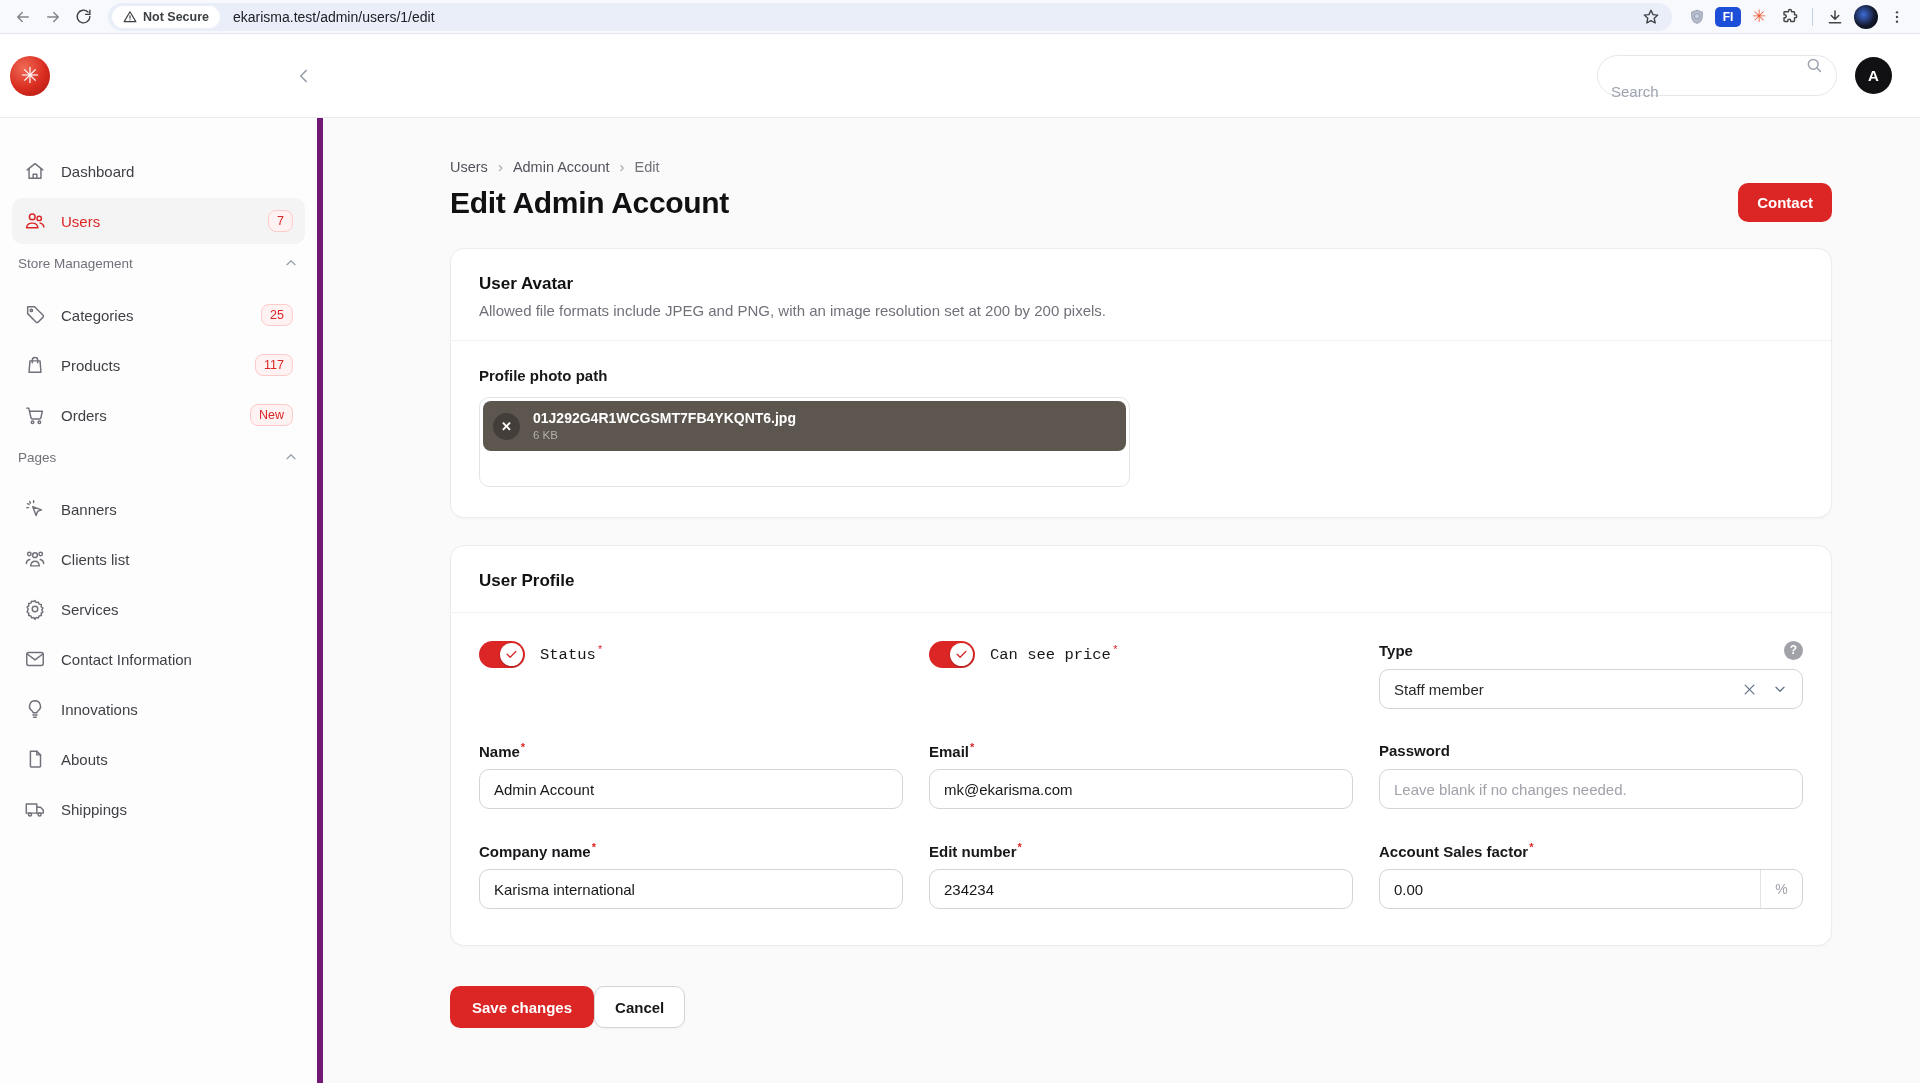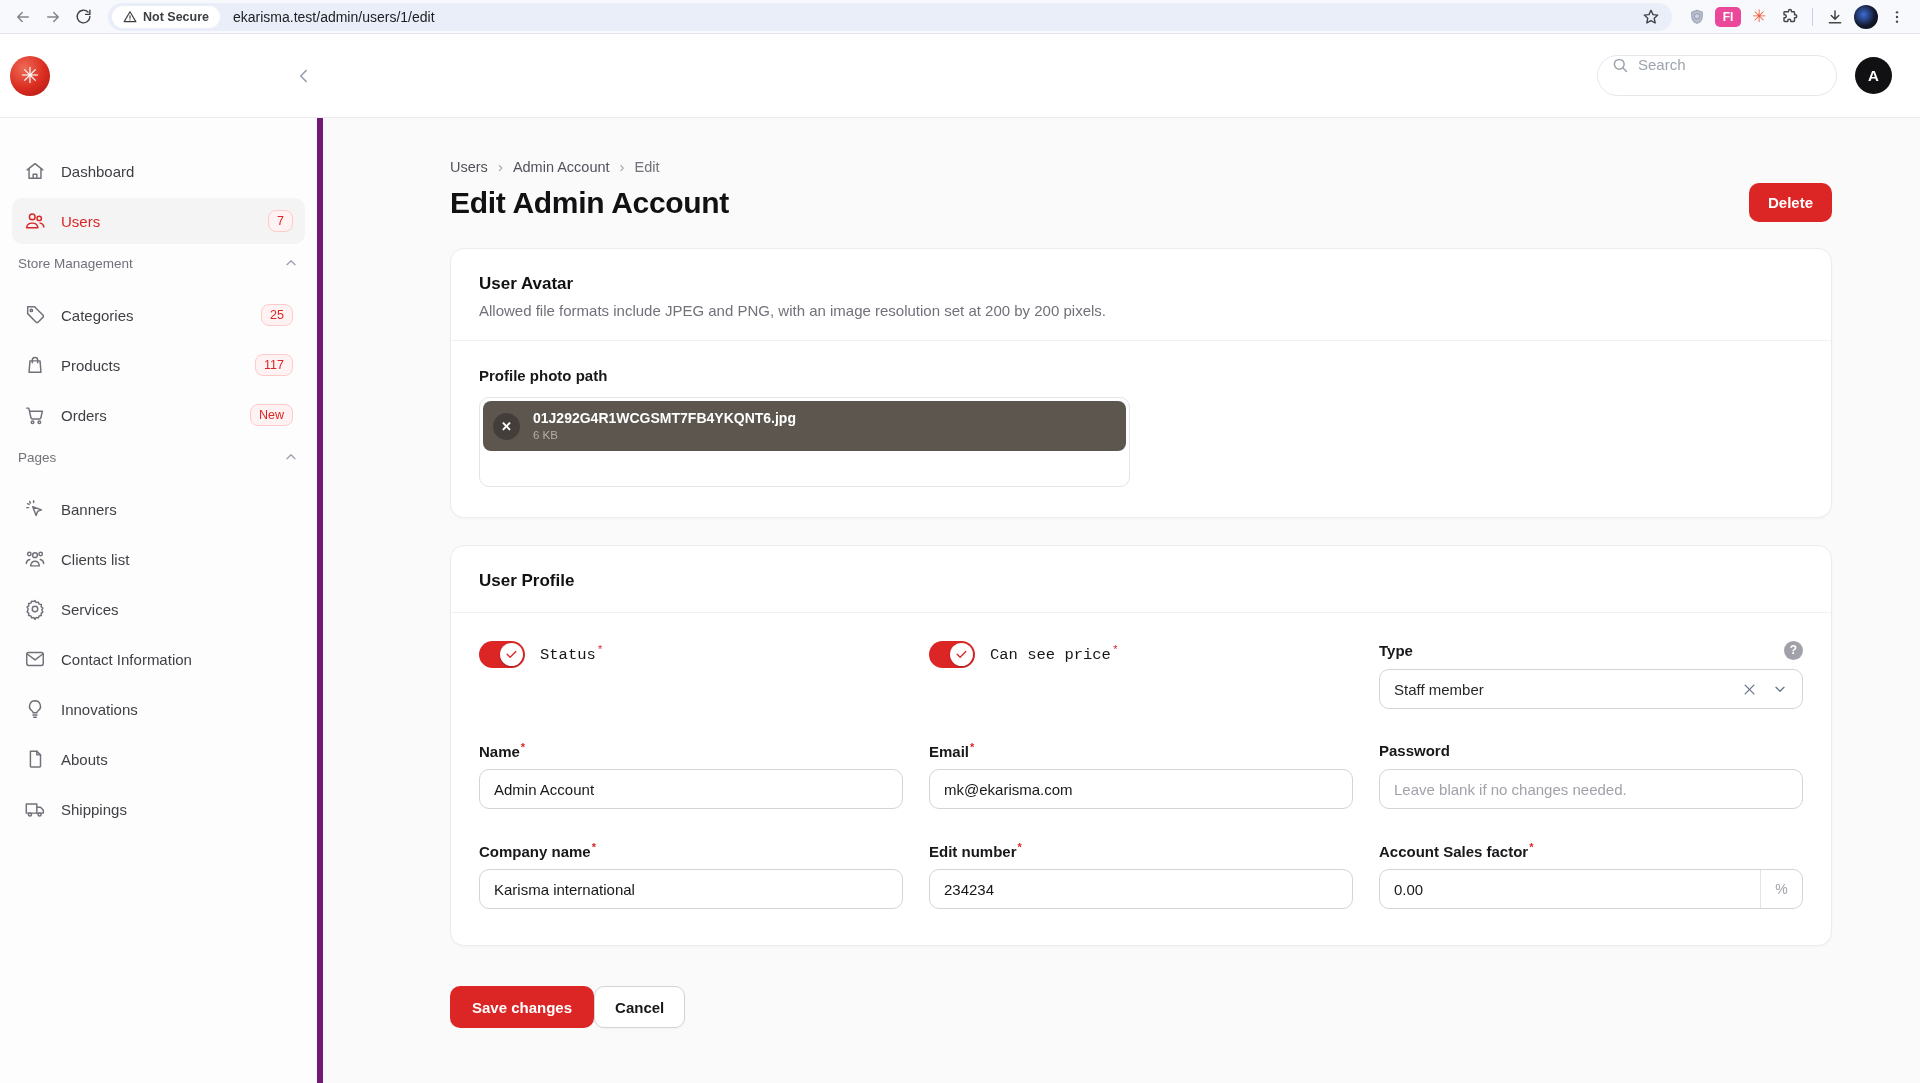--- a/index.html
+++ b/index.html
@@ -10,37 +10,37 @@
   .toolbar { height:34px; background:#f8f9fc; border-bottom:1px solid #e3e5ea;
     display:flex; align-items:center; padding:0 10px; gap:4px; }
   .tb-btn { width:26px; height:26px; border-radius:50%; display:flex; align-items:center;
     justify-content:center; color:#5f6368; flex:none; }
   .omnibox { flex:1; height:28px; background:#e9eef9; border-radius:14px; display:flex;
     align-items:center; padding:0 12px 0 4px; margin:0 8px; min-width:0; }
   .sec-chip { background:#fff; border-radius:12px; height:22px; display:flex; align-items:center;
     gap:6px; padding:0 11px; color:#3c4043; font-size:12.5px; font-weight:700; flex:none; }
   .url-text { margin-left:13px; font-size:14px; color:#202124; white-space:nowrap; flex:1; }
   .tb-right { display:flex; align-items:center; gap:5px; flex:none; }
-  .ext-fi { width:43px; height:20px; border-radius:5px; background:#ec4899; color:#fff;
+  .ext-fi { width:43px; height:20px; border-radius:5px; background:#1d4ed8; color:#fff;
     font-size:12px; font-weight:700; display:flex; align-items:center; justify-content:center; }
   .ext-burst { color:#ee5a36; font-size:17px; line-height:1; }
   .tb-sep { width:1px; height:18px; background:#c6d0e8; margin:0 4px; }
   .tb-avatar { width:24px; height:24px; border-radius:50%;
     background:radial-gradient(circle at 40% 40%, #3d6bd8 0%, #141a2e 55%, #05070d 100%); }
 
   
   .app-header { height:84px; background:#fff; border-bottom:1px solid #ececef;
     display:flex; align-items:center; padding:0 20px 0 8px; position:relative; }
   .logo { width:40px; height:40px; border-radius:50%; margin-left:2px;
     background:radial-gradient(circle at 35% 30%, #ef6a55 0%, #d92c20 55%, #a81510 100%);
     display:flex; align-items:center; justify-content:center; color:#fff; font-size:22px; }
   .collapse-btn { position:absolute; left:290px; top:50%; transform:translateY(-50%);
     color:#9ca3af; width:28px; height:28px; display:flex; align-items:center; justify-content:center; }
   .search-box { margin-left:auto; width:240px; height:41px; border:1px solid #e5e7eb;
-    border-radius:21px; background:#fff; display:flex; align-items:flex-start; padding:0 13px; gap:9px; }
+    border-radius:21px; background:#fff; display:flex; align-items:flex-end; padding:0 13px; gap:9px;flex-direction:column; }
   .search-box input { border:none; outline:none; font-size:15px; width:100%; background:transparent;
     font-family:"Liberation Sans", sans-serif; color:#374151; }
   .search-box input::placeholder { color:#9ca3af; }
   .hdr-avatar { width:37px; height:37px; border-radius:50%; background:#111113; color:#fff;
     display:flex; align-items:center; justify-content:center; font-size:15px; font-weight:700;
     margin-left:18px; margin-right:8px; }
 
   
   .shell { display:flex; height:965px; }
   .sidebar { width:323px; flex:none; background:#fdfdfd; border-right:6px solid #701a75;
@@ -383,21 +383,21 @@
       <div class="breadcrumb">
         <span>Users</span>
         <span class="sep">›</span>
         <span>Admin Account</span>
         <span class="sep">›</span>
         <span class="current">Edit</span>
       </div>
 
       <div class="title-row">
         <h1 class="page-title">Edit Admin Account</h1>
-        <button class="btn btn-danger">Delete</button>
+        <button class="btn btn-danger">Contact</button>
       </div>
 
       <div class="card card-avatar">
         <div class="card-head">
           <div class="card-title">User Avatar</div>
           <div class="card-desc">Allowed file formats include JPEG and PNG, with an image resolution set at 200 by 200 pixels.</div>
         </div>
         <div class="card-body">
           <div class="field-label">Profile photo path</div>
           <div class="upload">

